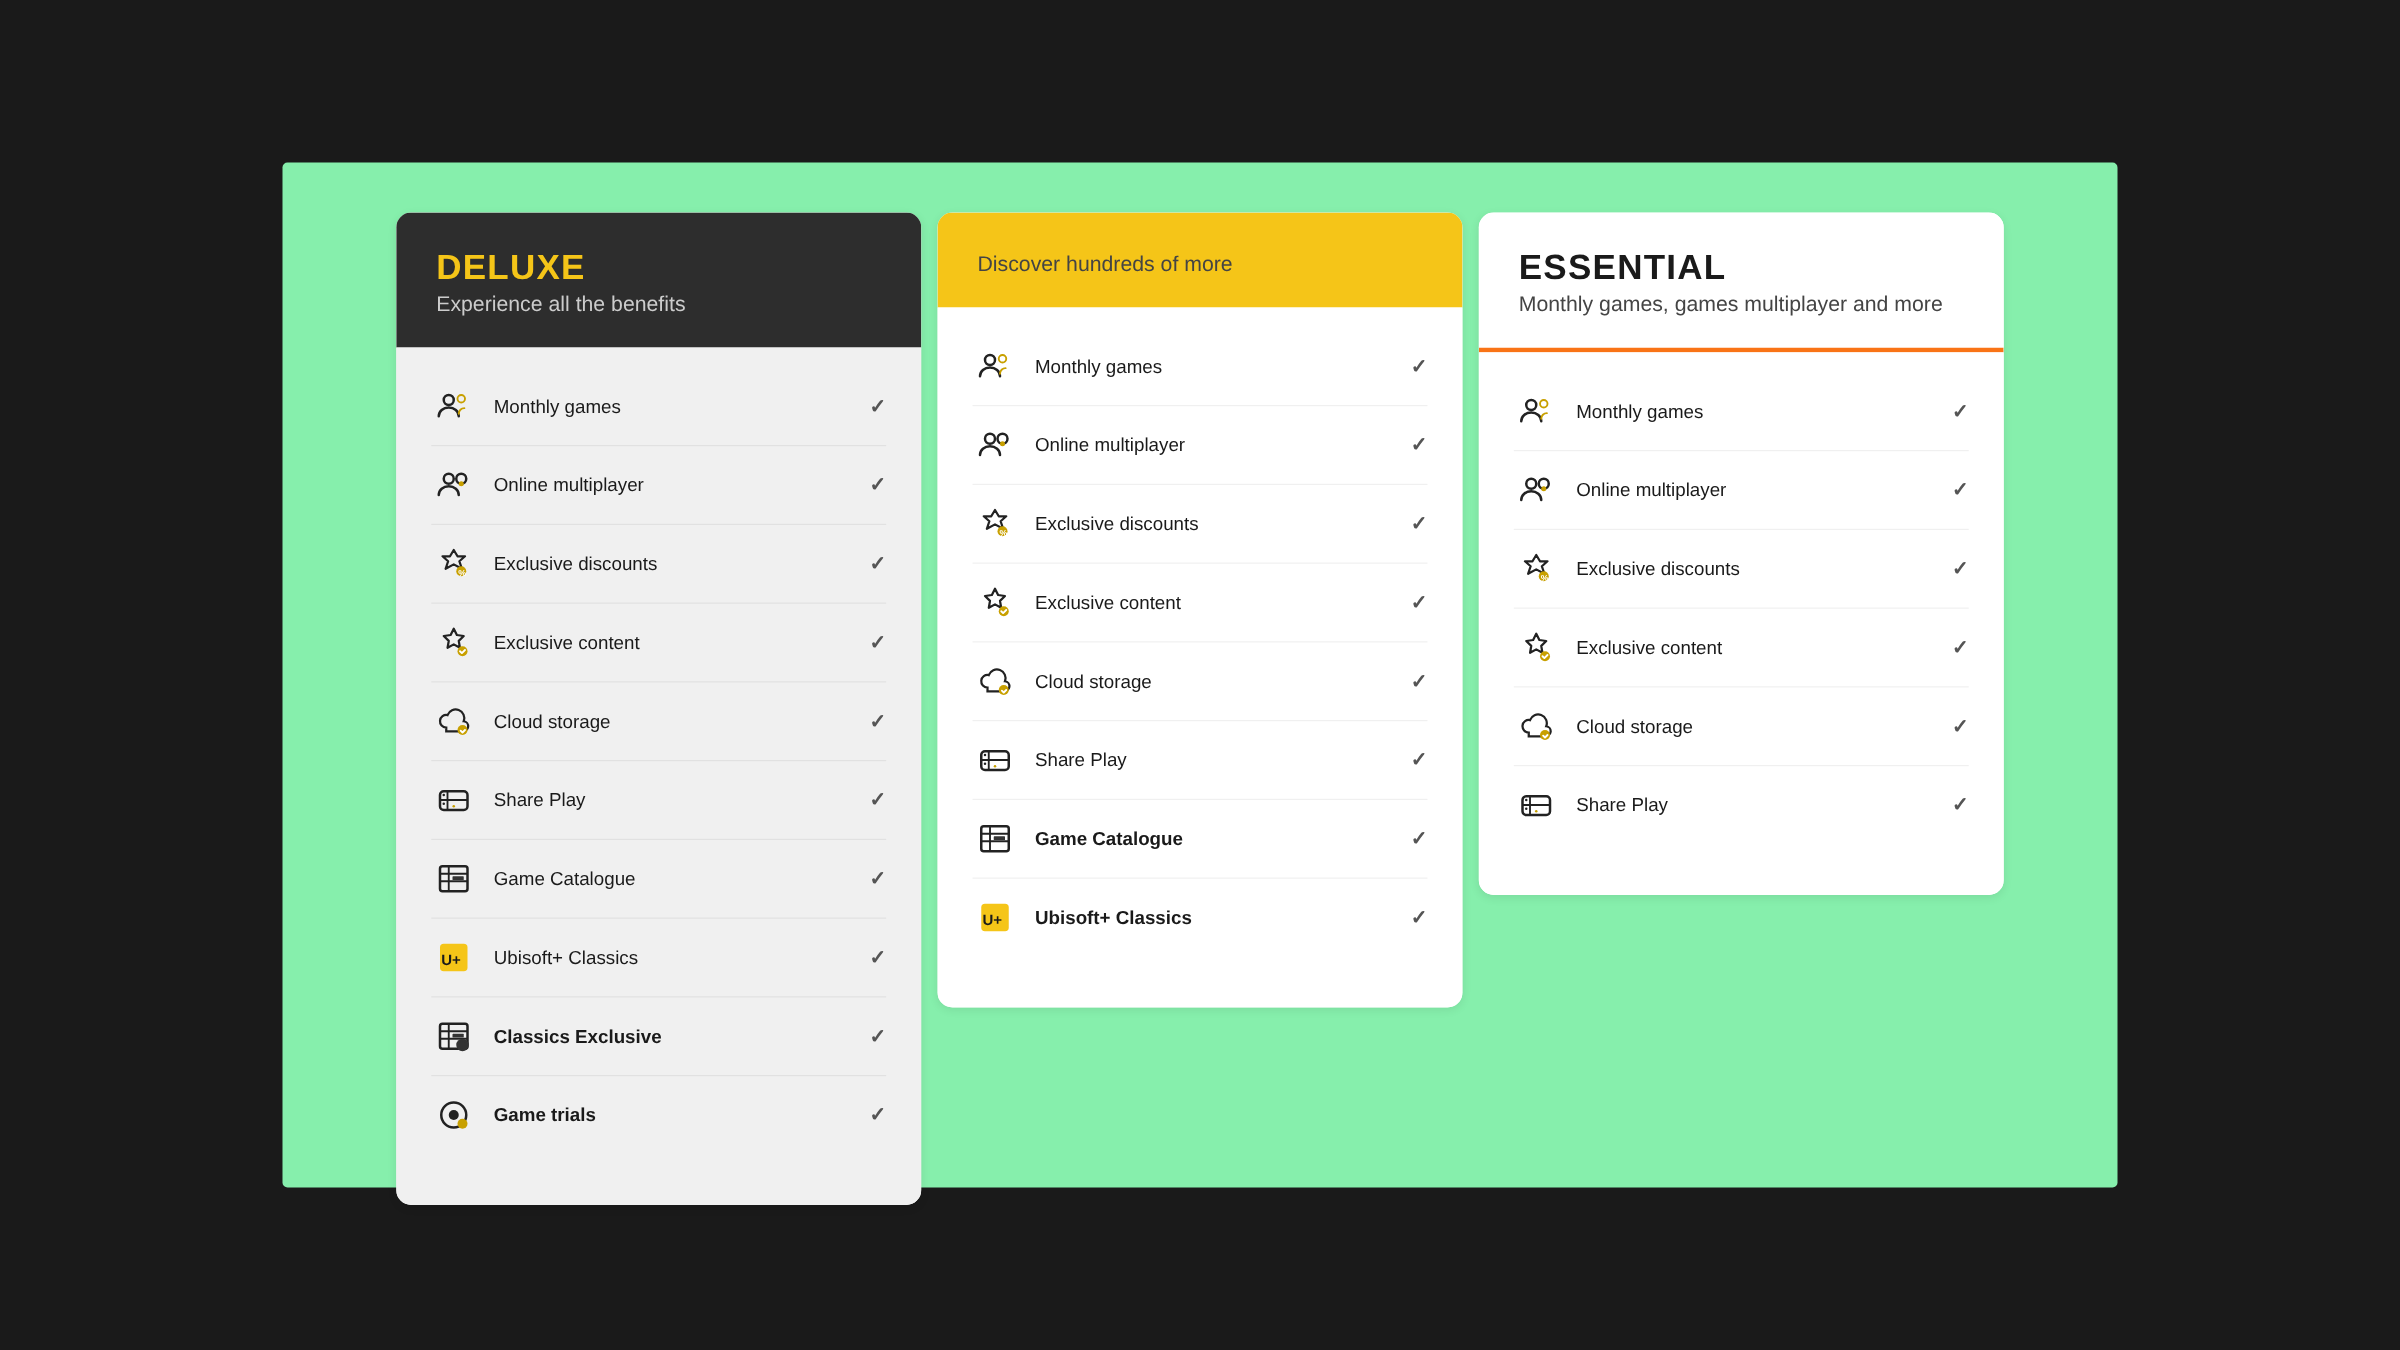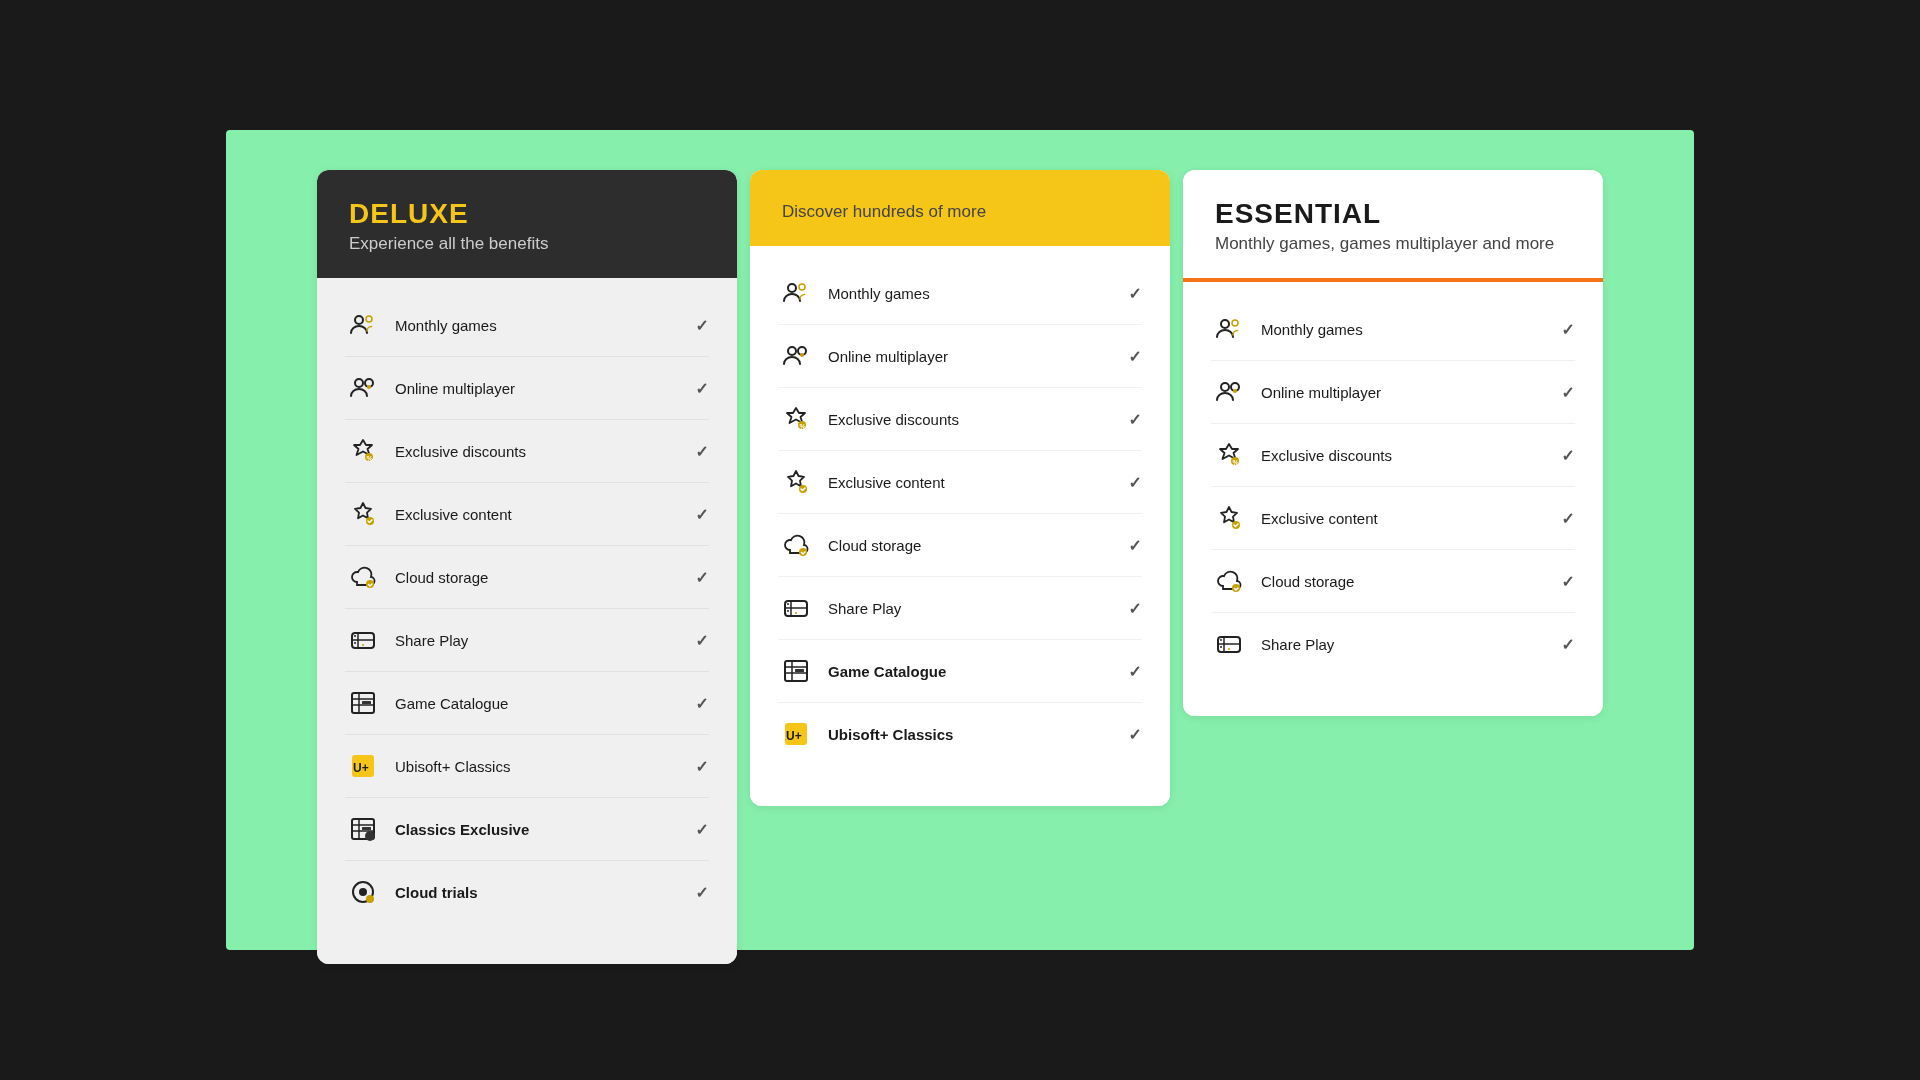--- a/index.html
+++ b/index.html
@@ -250,21 +250,21 @@
           <span class="check-icon">✓</span>
         </div>
         <div class="feature-row">
           <div class="feature-icon">
             <svg viewBox="0 0 28 28" fill="none" xmlns="http://www.w3.org/2000/svg">
       <circle cx="14" cy="14" r="10" stroke="#222" stroke-width="2" fill="none"></circle>
       <circle cx="14" cy="14" r="4" fill="#222"></circle>
       <circle cx="21" cy="21" r="4" fill="#c8a000"></circle>
     </svg>
           </div>
-          <span class="feature-label bold">Cloud trials</span>
+          <span class="feature-label bold">Game trials</span>
           <span class="check-icon">✓</span>
         </div>
       </div>
     </div>
     <div class="plan-card ">
       <div class="plan-header extra-header">
         <div class="plan-subtitle light">Discover hundreds of more</div>
       </div>
       <div class="plan-features">
         <div class="feature-row">

